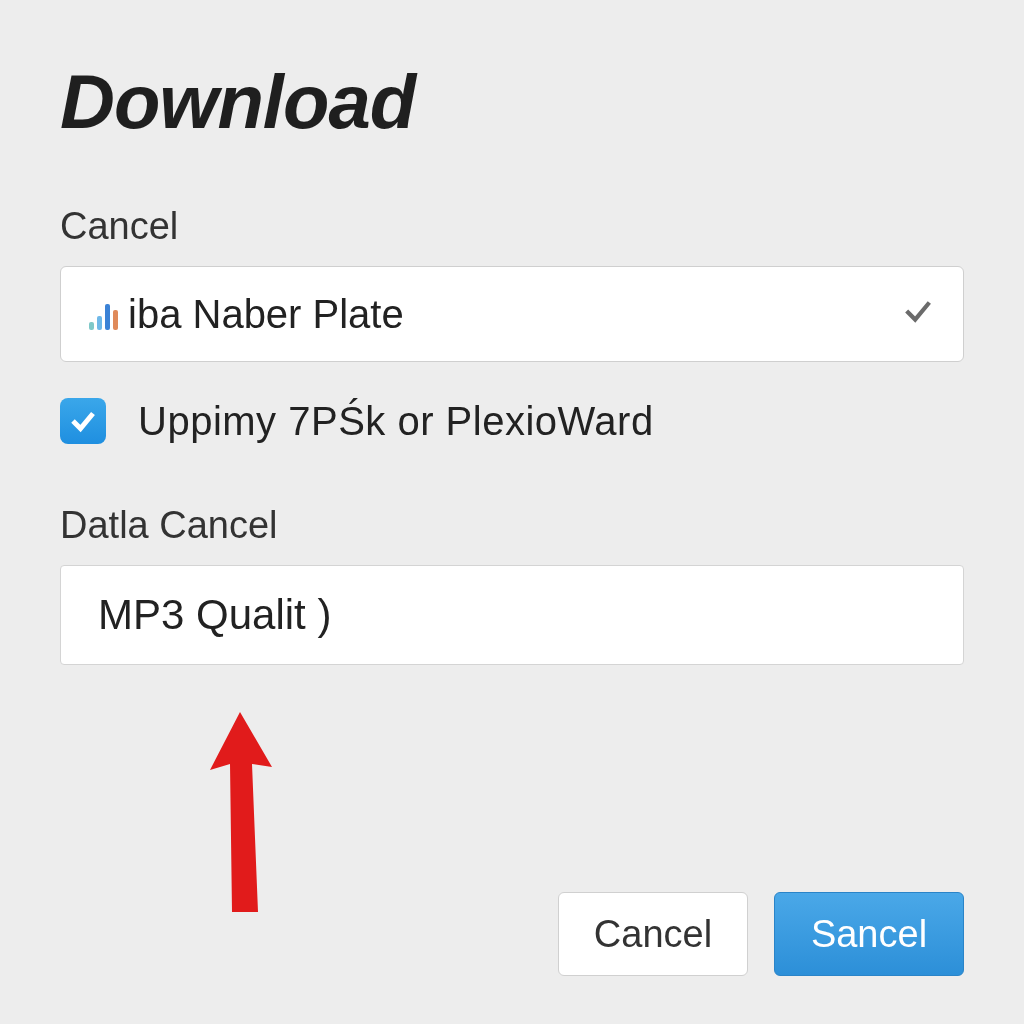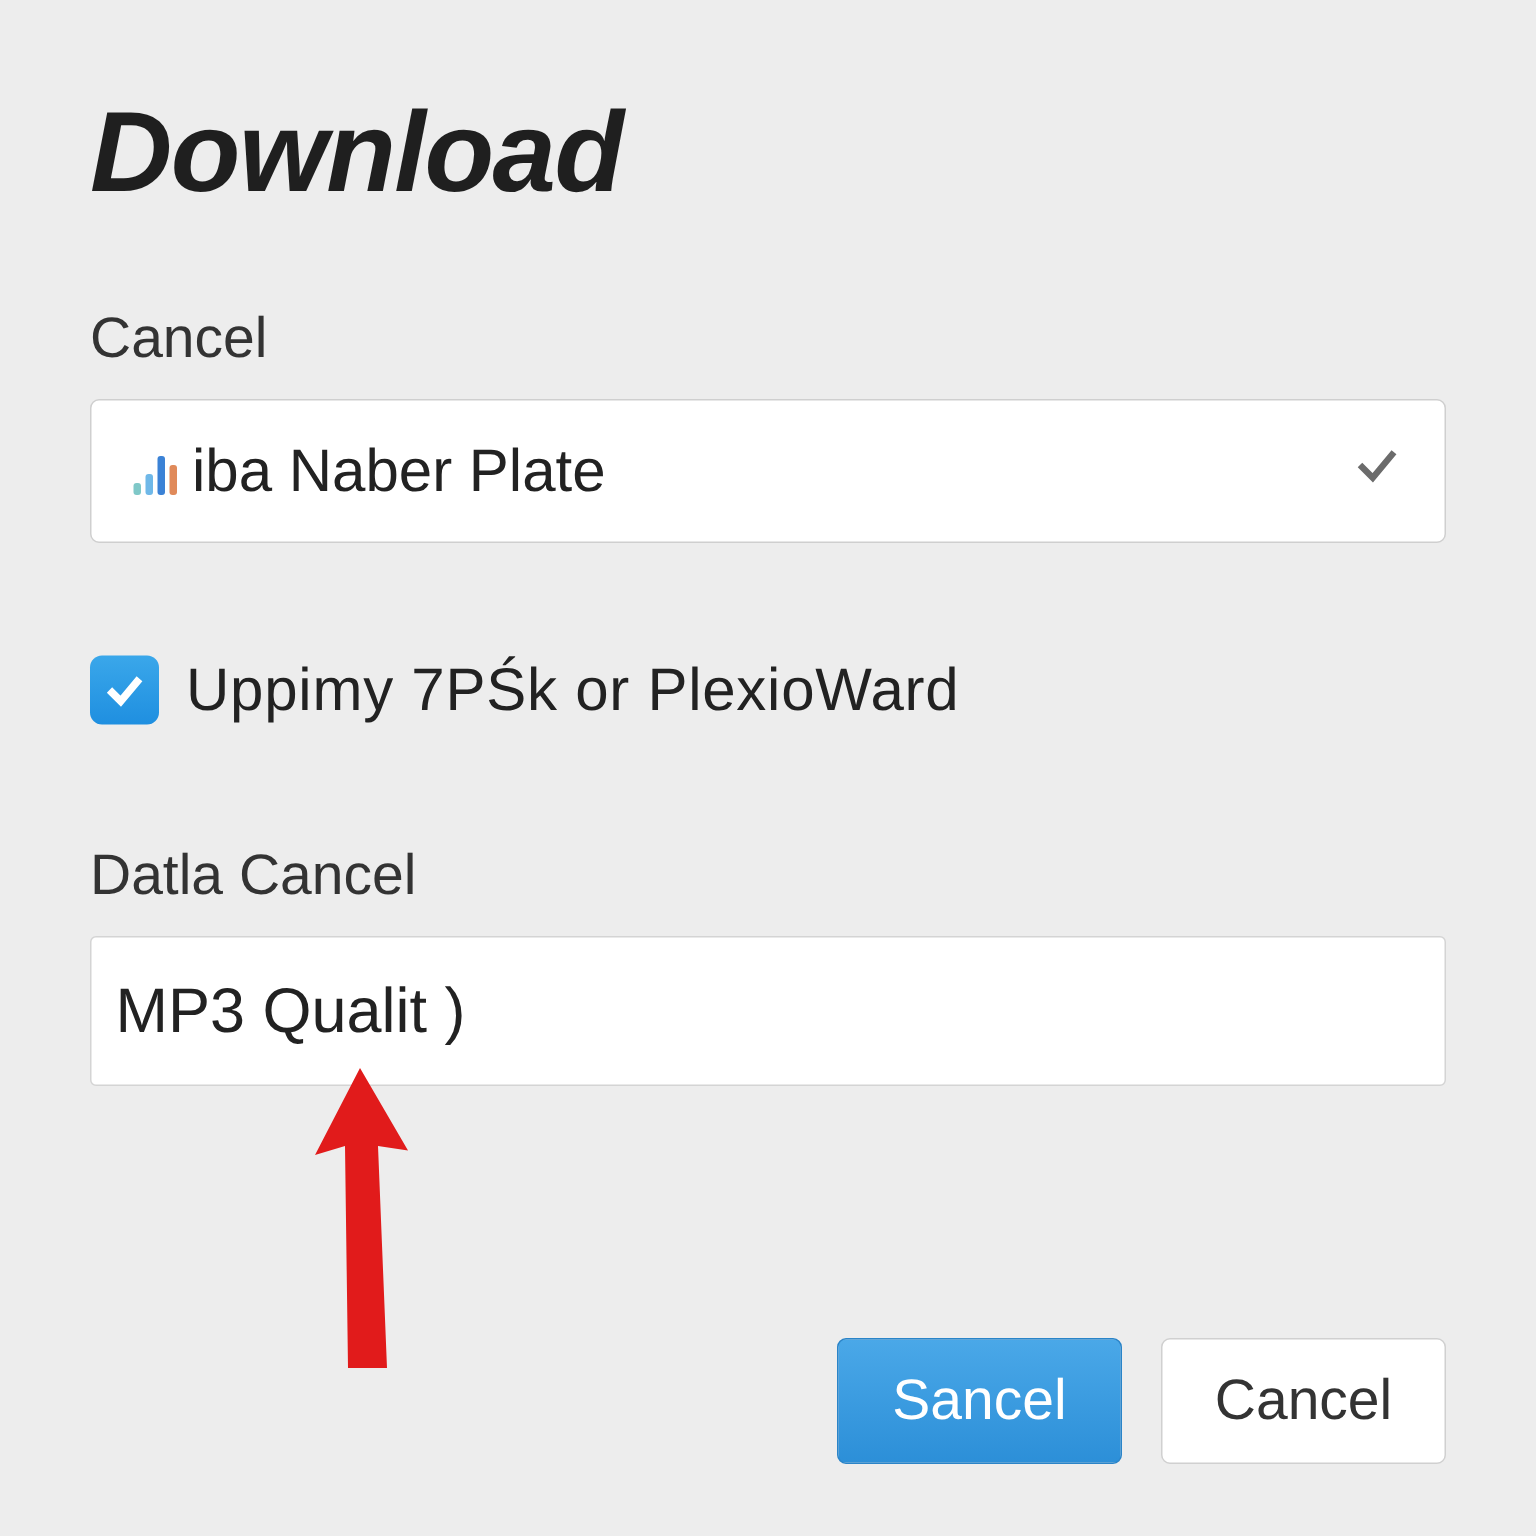--- a/index.html
+++ b/index.html
@@ -31,21 +31,21 @@
     background: #ffffff;
     border: 1px solid #cfcfcf;
     border-radius: 6px;
     height: 96px;
     display: flex;
     align-items: center;
     padding: 0 28px;
     font-size: 40px;
     color: #222;
     position: relative;
-    margin-bottom: 75px;
+    margin-bottom: 36px;
   }
   .select-icon {
     display: inline-flex;
     align-items: flex-end;
     gap: 3px;
     margin-right: 10px;
     height: 32px;
   }
   .select-icon span { width: 5px; border-radius: 2px; }
   .b1 { height: 8px; background: #7fc8c8; }
@@ -53,22 +53,22 @@
   .b3 { height: 26px; background: #3b82d6; }
   .b4 { height: 20px; background: #e08a5a; }
   .select-check {
     margin-left: auto;
     color: #6b6b6b;
   }
   .select-check svg { width: 34px; height: 34px; stroke: #6b6b6b; stroke-width: 3; fill: none; }
   .checkbox-row {
     display: flex;
     align-items: center;
-    gap: 18px;
-    margin-bottom: 80px;
+    gap: 32px;
+    margin-bottom: 60px;
   }
   .checkbox {
     width: 46px;
     height: 46px;
     background: linear-gradient(#3aa7ea, #1f8fe0);
     border-radius: 8px;
     display: flex;
     align-items: center;
     justify-content: center;
     flex-shrink: 0;
@@ -80,21 +80,21 @@
     letter-spacing: 0.5px;
   }
   .text-input {
     width: 100%;
     background: #ffffff;
     border: 1px solid #d4d4d4;
     border-radius: 4px;
     height: 100px;
     display: flex;
     align-items: center;
-    padding: 0 16px;
+    padding: 0 37px;
     font-size: 42px;
     color: #222;
     margin-bottom: 10px;
     position: relative;
   }
   .arrow-annotation {
     position: absolute;
     left: 208px;
     top: 712px;
     pointer-events: none;
@@ -171,19 +171,19 @@
     <defs>
       <filter id="none"></filter>
     </defs>
     <g fill="#e11b1b" stroke="#e11b1b">
       <polygon points="32,0 64,55 44,52 50,200 24,200 22,52 2,58" stroke-width="0"></polygon>
     </g>
   </svg>
 </div>
 
 <div class="button-row">
+  <div class="btn btn-secondary">
+    <span>Cancel</span>
+  </div>
   <div class="btn btn-primary">
     <span>Sancel</span>
-  </div>
-  <div class="btn btn-secondary">
-    <span>Cancel</span>
   </div>
 </div>
 
 </body></html>

